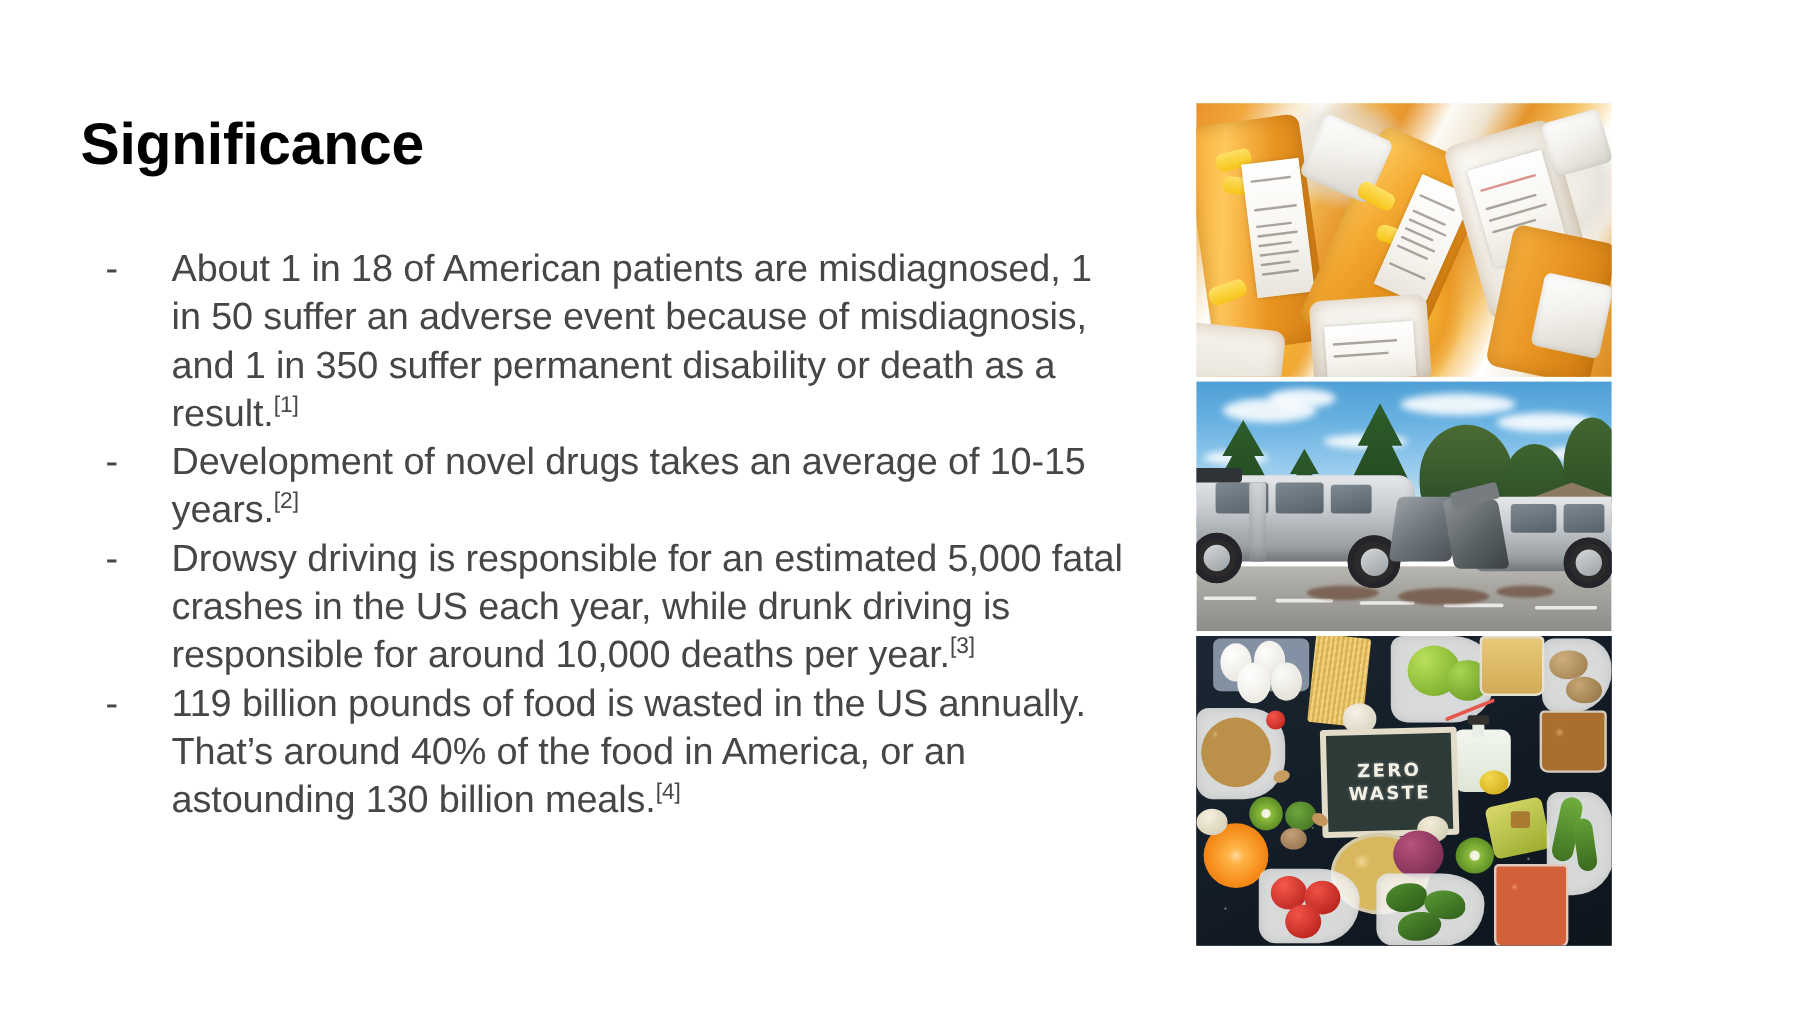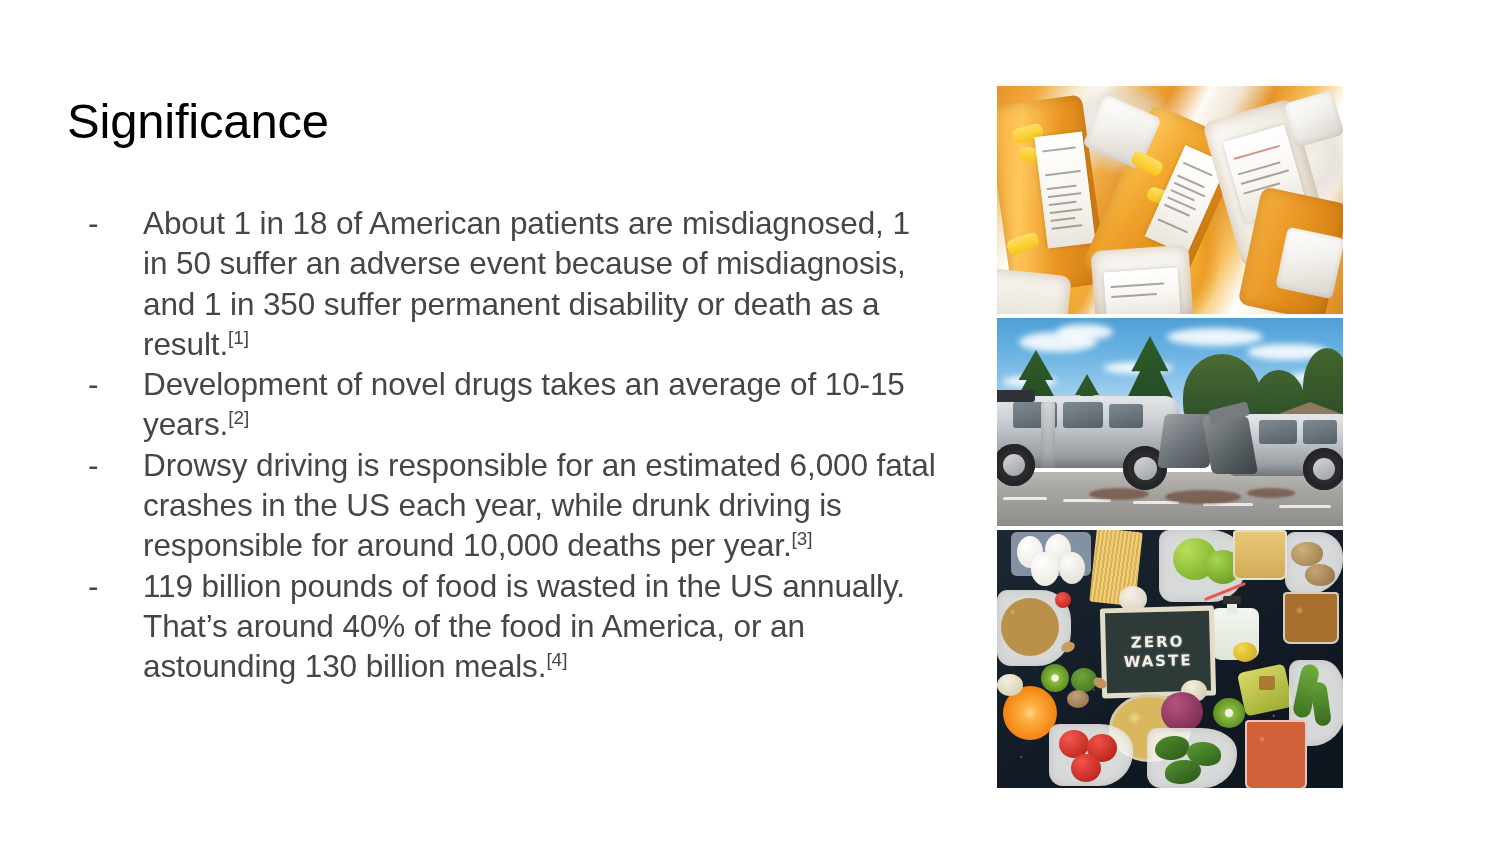--- a/index.html
+++ b/index.html
@@ -20,21 +20,21 @@
   }
 
   
   #slide-title {
     position: absolute;
     left: 67px;
     top: 93px;
     font-size: 49px;
     line-height: 56px;
     color: #000000;
-    font-weight: 400;
+    font-weight: 700;
     letter-spacing: -0.2px;
     white-space: nowrap;
   }
 
   
   #body-list {
     position: absolute;
     left: 80px;
     top: 203px;
     width: 860px;
@@ -274,21 +274,21 @@
       <span class="bullet-text"><span>About 1 in 18 of American patients are misdiagnosed, 1 in 50 suffer an adverse event because of misdiagnosis, and 1 in 350 suffer permanent disability or death as a result.</span><sup class="cite">[1]</sup></span>
     </div>
 
     <div class="bullet-row">
       <span class="bullet-marker">-</span>
       <span class="bullet-text"><span>Development of novel drugs takes an average of 10-15 years.</span><sup class="cite">[2]</sup></span>
     </div>
 
     <div class="bullet-row">
       <span class="bullet-marker">-</span>
-      <span class="bullet-text"><span>Drowsy driving is responsible for an estimated 6,000 fatal crashes in the US each year, while drunk driving is responsible for around 10,000 deaths per year.</span><sup class="cite">[3]</sup></span>
+      <span class="bullet-text"><span>Drowsy driving is responsible for an estimated 5,000 fatal crashes in the US each year, while drunk driving is responsible for around 10,000 deaths per year.</span><sup class="cite">[3]</sup></span>
     </div>
 
     <div class="bullet-row">
       <span class="bullet-marker">-</span>
       <span class="bullet-text"><span>119 billion pounds of food is wasted in the US annually. That’s around 40% of the food in America, or an astounding 130 billion meals.</span><sup class="cite">[4]</sup></span>
     </div>
 
   </div>
 
   <div id="image-column">

